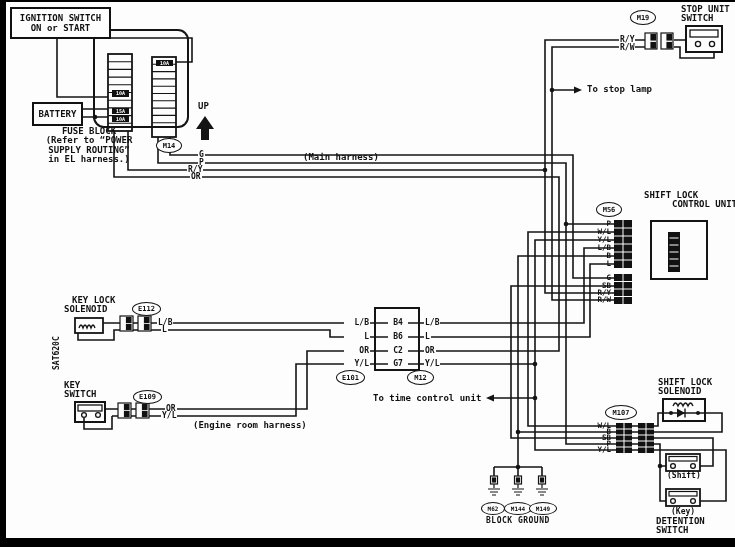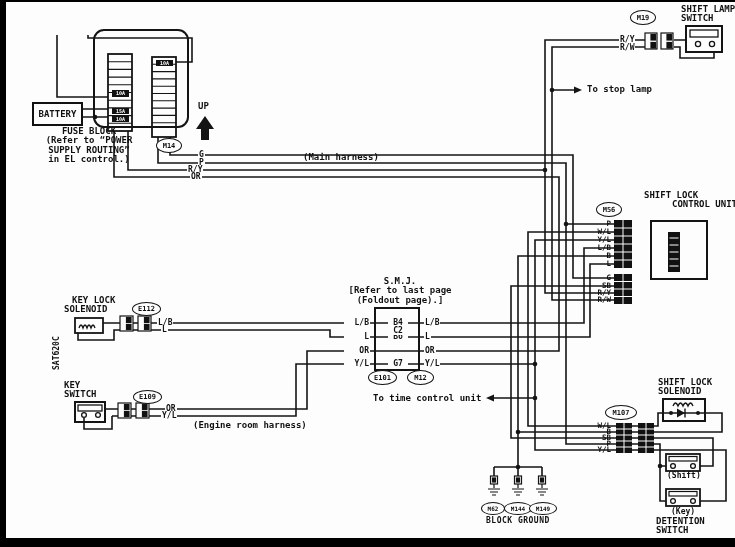--- a/index.html
+++ b/index.html
@@ -163,87 +163,86 @@
           <circle cx="535" cy="398" r="2.3"></circle>
         <circle cx="518" cy="432" r="2.3"></circle>
           <circle cx="518" cy="467" r="2.3"></circle>
         <circle cx="660" cy="466" r="2.3"></circle>
       </g>
 
       <polygon points="205,116 196,129 201,129 201,140 209,140 209,129 214,129" fill="#141414" stroke="none"></polygon>
     </g>
   </svg>
 
+  <div class="box" style="left:10px;top:7px;width:97px;height:28px;">
+    <div>IGNITION SWITCH</div>
+    <div>ON or START</div>
+  </div>
   <div class="box" style="left:32px;top:102px;width:47px;height:20px;">
     <div>BATTERY</div>
   </div>
 
   <div class="chip" style="left:156px;top:59.5px;">10A</div>
   <div class="chip" style="left:112px;top:90px;">10A</div>
   <div class="chip" style="left:112px;top:107.5px;">15A</div>
   <div class="chip" style="left:112px;top:115.5px;">10A</div>
 
   <div class="lbl ctr" style="left:30px;top:127px;width:118px;">
     <div>FUSE BLOCK</div>
     <div>(Refer to “POWER</div>
     <div>SUPPLY ROUTING”</div>
-    <div>in EL control.)</div>
+    <div>in EL harness.)</div>
   </div>
   <div class="lbl" style="left:198px;top:102px;">UP</div>
 
   <div class="oval" style="left:156px;top:138px;width:24px;height:13px;">M14</div>
   <div class="oval" style="left:630px;top:10px;width:24px;height:13px;">M19</div>
   <div class="oval" style="left:596px;top:202px;width:24px;height:13px;">M56</div>
   <div class="oval" style="left:605px;top:405px;width:30px;height:13px;">M107</div>
   <div class="oval" style="left:132px;top:302px;width:27px;height:12px;">E112</div>
   <div class="oval" style="left:133px;top:390px;width:27px;height:12px;">E109</div>
-  <div class="oval" style="left:368px;top:370px;width:27px;height:13px;">E101</div>
+  <div class="oval" style="left:336px;top:370px;width:27px;height:13px;">E101</div>
   <div class="oval" style="left:407px;top:370px;width:25px;height:13px;">M12</div>
   <div class="oval" style="left:481px;top:502px;width:22px;height:11px;font-size:6px;">M62</div>
   <div class="oval" style="left:504px;top:502px;width:26px;height:11px;font-size:6px;">M144</div>
   <div class="oval" style="left:529px;top:502px;width:26px;height:11px;font-size:6px;">M149</div>
 
   <div class="lbl" style="left:303px;top:141px;margin-top:12px;">(Main harness)</div>
   <div class="lbl s8 bg" style="left:198px;top:151px;">G</div>
   <div class="lbl s8 bg" style="left:198px;top:159px;">P</div>
   <div class="lbl s8 bg" style="left:187px;top:166px;">R/Y</div>
   <div class="lbl s8 bg" style="left:190px;top:173px;">OR</div>
   <div class="lbl" style="left:193px;top:421px;">(Engine room harness)</div>
 
-  <div class="lbl" style="left:681px;top:5px;">SHIFT LAMP</div>
+  <div class="lbl" style="left:681px;top:5px;">STOP UNIT</div>
   <div class="lbl" style="left:681px;top:14px;">SWITCH</div>
   <div class="lbl s8 bg" style="left:619px;top:36px;">R/Y</div>
   <div class="lbl s8 bg" style="left:619px;top:43.5px;">R/W</div>
   <div class="lbl" style="left:587px;top:85px;">To stop lamp</div>
 
   <div class="lbl" style="left:644px;top:191px;">SHIFT LOCK</div>
   <div class="lbl" style="left:644px;top:200px;margin-left:28px;">CONTROL UNIT</div>
   <div class="lbl s7 r" style="left:585px;top:220px;width:26px;">P</div>
   <div class="lbl s7 r" style="left:585px;top:228px;width:26px;">W/L</div>
   <div class="lbl s7 r" style="left:585px;top:236px;width:26px;">Y/L</div>
   <div class="lbl s7 r" style="left:585px;top:244px;width:26px;">L/B</div>
   <div class="lbl s7 r" style="left:585px;top:252px;width:26px;">B</div>
   <div class="lbl s7 r" style="left:585px;top:260px;width:26px;">L</div>
   <div class="lbl s7 r" style="left:585px;top:274px;width:26px;">G</div>
   <div class="lbl s7 r" style="left:585px;top:282px;width:26px;">SB</div>
   <div class="lbl s7 r" style="left:585px;top:289px;width:26px;">R/Y</div>
   <div class="lbl s7 r" style="left:585px;top:296px;width:26px;">R/W</div>
 
-  <div class="lbl ctr" style="left:348px;top:277px;width:104px;">
-    <div>S.M.J.</div>
-    <div>[Refer to last page</div>
-    <div>(Foldout page).]</div>
-  </div>
   <div class="lbl s8 bg r" style="left:344px;top:319px;width:24px;">L/B</div>
   <div class="lbl s8 bg r" style="left:344px;top:333px;width:24px;">L</div>
   <div class="lbl s8 bg r" style="left:344px;top:347px;width:24px;">OR</div>
   <div class="lbl s8 bg r" style="left:344px;top:360px;width:24px;">Y/L</div>
   <div class="lbl s8 bg ctr" style="left:388px;top:319px;width:18px;">B4</div>
   <div class="lbl s8 bg ctr" style="left:388px;top:333px;width:18px;">B6</div>
-  <div class="lbl s8 bg ctr" style="left:388px;top:327px;width:18px;text-align:center;">C2</div>
+  <div class="lbl s8 bg ctr" style="left:388px;top:347px;width:18px;text-align:center;">C2</div>
   <div class="lbl s8 bg ctr" style="left:388px;top:360px;width:18px;">G7</div>
   <div class="lbl s8 bg" style="left:424px;top:319px;">L/B</div>
   <div class="lbl s8 bg" style="left:424px;top:333px;">L</div>
   <div class="lbl s8 bg" style="left:424px;top:347px;">OR</div>
   <div class="lbl s8 bg" style="left:424px;top:360px;">Y/L</div>
 
   <div class="lbl" style="left:64px;top:296px;padding-left:8px;">KEY LOCK</div>
   <div class="lbl" style="left:64px;top:305px;">SOLENOID</div>
   <div class="lbl s8 bg" style="left:157px;top:319px;">L/B</div>
   <div class="lbl s8 bg" style="left:161px;top:326px;">L</div>

